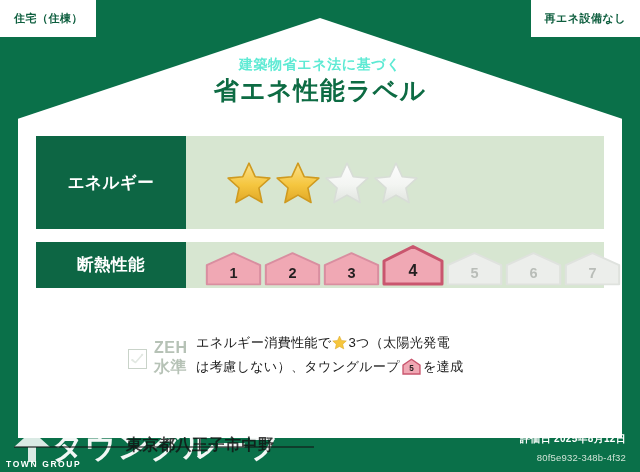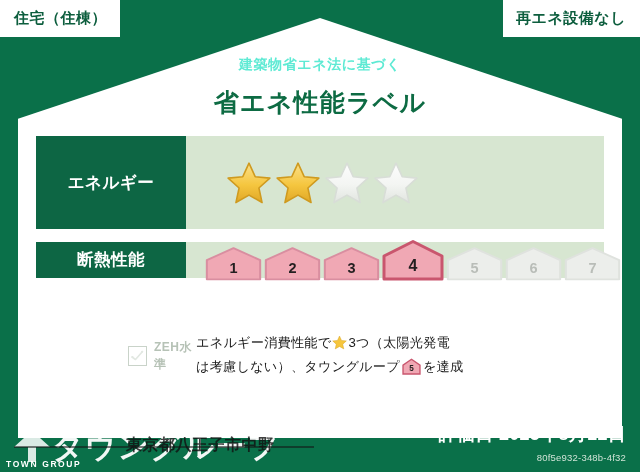--- a/index.html
+++ b/index.html
@@ -13,44 +13,44 @@
   
   .house-bg{
     position:absolute;left:18px;top:18px;width:604px;height:420px;
     background:#ffffff;
     clip-path:polygon(0% 24%, 50% 0%, 100% 24%, 100% 100%, 0% 100%);
   }
 
   
   .badge{
     position:absolute;background:#fff;color:#0d5e3e;
-    font-weight:bold;font-size:15px;letter-spacing:.5px;
+    font-weight:bold;font-size:11px;letter-spacing:.5px;
     display:flex;align-items:center;justify-content:center;
     height:37px;z-index:6;
   }
   .badge-left{left:0;top:0;padding:0 13px 0 14px;}
   .badge-right{right:0;top:0;padding:0 14px 0 13px;}
 
   
   .title-wrap{position:absolute;left:0;right:0;top:56px;text-align:center;z-index:5;}
   .title-sub{color:#5eead4;font-size:14px;font-weight:bold;letter-spacing:.6px;}
-  .title-main{color:#0d6b43;font-size:25px;font-weight:bold;letter-spacing:1.2px;margin-top:12px;}
+  .title-main{color:#0d6b43;font-size:25px;font-weight:bold;letter-spacing:1.2px;margin-top:0;}
 
   
   .rows{position:absolute;left:36px;top:136px;width:568px;z-index:5;}
   .row{display:flex;align-items:stretch;background:#d7e6d1;margin-bottom:13px;}
   .row-label{
     background:#0d6644;color:#fff;font-weight:bold;font-size:16.5px;
     width:150px;min-width:150px;display:flex;flex-direction:column;
     align-items:center;justify-content:center;line-height:1.45;letter-spacing:.5px;
   }
   .row-body{flex:1;display:flex;align-items:center;}
 
   .row-energy{height:93px;}
-  .row-ins{height:36px;justify-content:space-between;}
+  .row-ins{height:46px;justify-content:space-between;}
 
   
   .stars{display:flex;align-items:center;gap:3px;padding-left:40px;}
   .star{width:46px;height:46px;display:block;}
 
   
   .houses{display:flex;align-items:flex-end;padding-left:19px;gap:2px;}
   .hs{position:relative;display:flex;align-items:flex-end;justify-content:center;}
   .hs svg{display:block;}
   .hs span{
@@ -58,29 +58,29 @@
     font-size:14.5px;font-weight:bold;line-height:1;
   }
   .hs.on span{color:#231f20;}
   .hs.off span{color:#b9bdb8;}
   .hs.cur span{font-size:16px;bottom:7px;}
 
   
   .note{position:absolute;left:36px;top:330px;width:568px;display:flex;align-items:flex-start;z-index:5;}
   .zeh{display:flex;align-items:center;gap:7px;width:160px;padding-left:92px;padding-top:9px;box-sizing:border-box;}
   .zeh-box{width:20px;height:20px;border:1.6px solid #c9d3c9;box-sizing:border-box;display:block;}
-  .zeh-label{color:#b6c2b6;font-size:12px;font-weight:bold;letter-spacing:.5px;}
+  .zeh-label{color:#b6c2b6;font-size:16px;font-weight:bold;letter-spacing:.5px;}
   .note-text{color:#1b1b1b;font-size:13.2px;line-height:1.62;letter-spacing:.2px;padding-top:2px;}
   .note-text .inline-star{display:inline-block;vertical-align:-3px;margin:0 1px;}
   .note-text .inline-h{display:inline-block;vertical-align:-4px;margin:0 2px;}
 
   
   .footer-date{
     position:absolute;right:14px;bottom:26px;color:#fff;text-align:right;z-index:7;
-    font-size:18px;font-weight:bold;letter-spacing:.3px;
+    font-size:10px;font-weight:bold;letter-spacing:.3px;
   }
   .footer-id{
     position:absolute;right:14px;bottom:9px;color:#cfe3d6;text-align:right;z-index:7;
     font-size:9.5px;letter-spacing:.2px;margin-left:29px;
   }
 
   
   .wm{position:absolute;left:0;bottom:0;width:330px;height:62px;z-index:8;}
   .wm-tag{
     position:absolute;left:60px;top:4px;color:#ffffff;font-size:11.5px;

